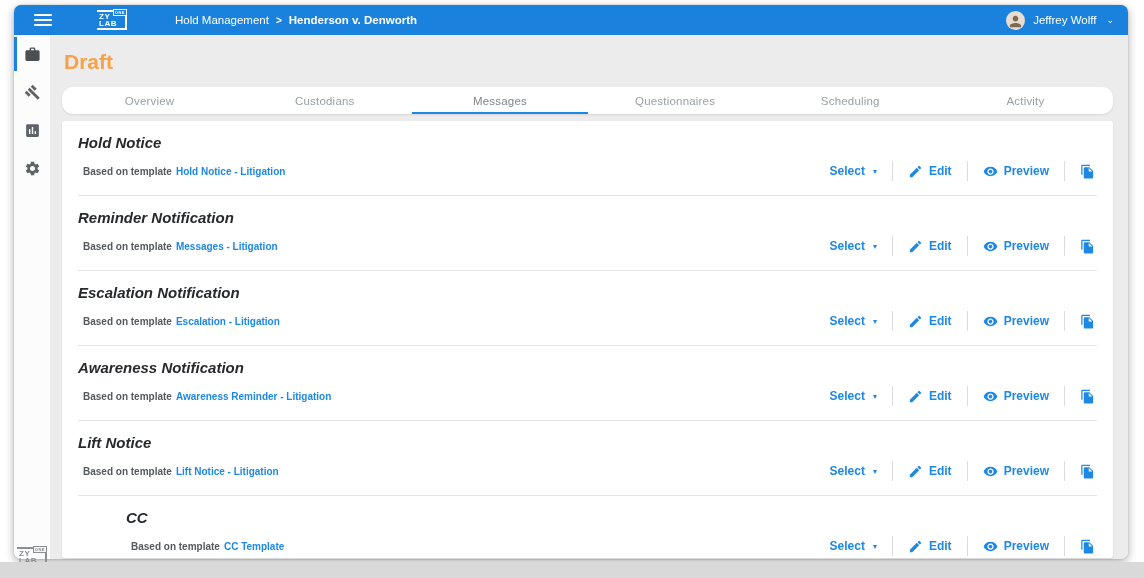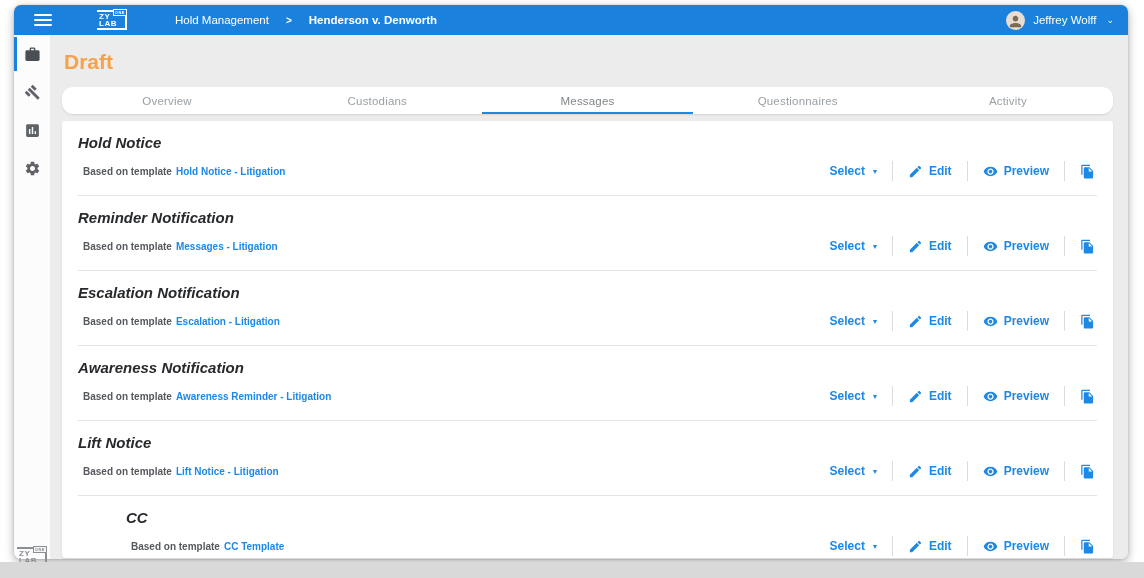--- a/index.html
+++ b/index.html
@@ -12,21 +12,21 @@
   .topbar { position:absolute; left:0; top:0; right:0; height:30px; background:#1a82dd; border-radius:7px 7px 0 0; display:flex; align-items:center; color:#fff; }
   .hamburger { margin-left:20px; width:18px; height:12px; display:flex; flex-direction:column; justify-content:space-between; cursor:pointer; background:none; border:none; }
   .hamburger i { display:block; height:2px; background:#fff; border-radius:1px; }
 
   .brandlogo { margin-left:45px; position:relative; display:flex; align-items:center; }
   .logo-box { position:relative; padding:1px 8px 1px 2px; border-right:2px solid currentColor; border-bottom:2px solid currentColor; border-top:2px solid currentColor; color:#fff; line-height:7px; font-weight:bold; font-size:8px; letter-spacing:.5px; }
   .logo-box .l1,.logo-box .l2 { display:block; }
   .logo-one { position:absolute; top:-3px; right:-2px; font-size:4px; font-weight:bold; border:1px solid currentColor; padding:0 1px; background:#1a82dd; line-height:5px; }
   .brand-gray .logo-one { background:#fff; }
 
-  .breadcrumb { margin-left:48px; display:flex; align-items:flex-end; gap:17px; font-size:11.5px; }
+  .breadcrumb { margin-left:48px; display:flex; align-items:flex-end; gap:7px; font-size:11.5px; }
   .breadcrumb .bc-sep { font-weight:bold; font-size:10px; }
   .breadcrumb .bc-current { font-weight:bold; }
 
   .user { margin-left:auto; margin-right:14px; display:flex; align-items:center; gap:8px; cursor:pointer; background:none; border:none; color:#fff; font-size:11.5px; }
   .avatar { width:19px; height:19px; border-radius:50%; background:#e8ddd2; display:flex; align-items:flex-end; justify-content:center; overflow:hidden; }
   .user-caret { font-size:9px; margin-left:2px; }
 
   
   .sidebar { position:absolute; left:0; top:30px; bottom:0; width:36px; background:#fcfcfc; border-bottom-left-radius:7px; box-shadow:1px 0 2px rgba(0,0,0,.06); }
   .side-item { position:relative; width:36px; height:38px; display:flex; align-items:center; justify-content:center; background:none; border:none; cursor:pointer; color:#5f6368; }
@@ -131,20 +131,21 @@
   </aside>
 
   <main class="main">
     <div class="status-label" style="color:#f9a148">Draft</div>
 
     <div class="tabsbar">
       <button class="tab">Overview</button>
       <button class="tab">Custodians</button>
       <button class="tab active">Messages</button>
       <button class="tab">Questionnaires</button>
+      <button class="tab">Scheduling</button>
       <button class="tab">Activity</button>
     </div>
 
     <div class="msg-card">
 
       <section class="msg">
           <div class="msg-inner">
         <h2 class="msg-title">Hold Notice</h2>
         <div class="msg-row">
           <div class="tpl">

